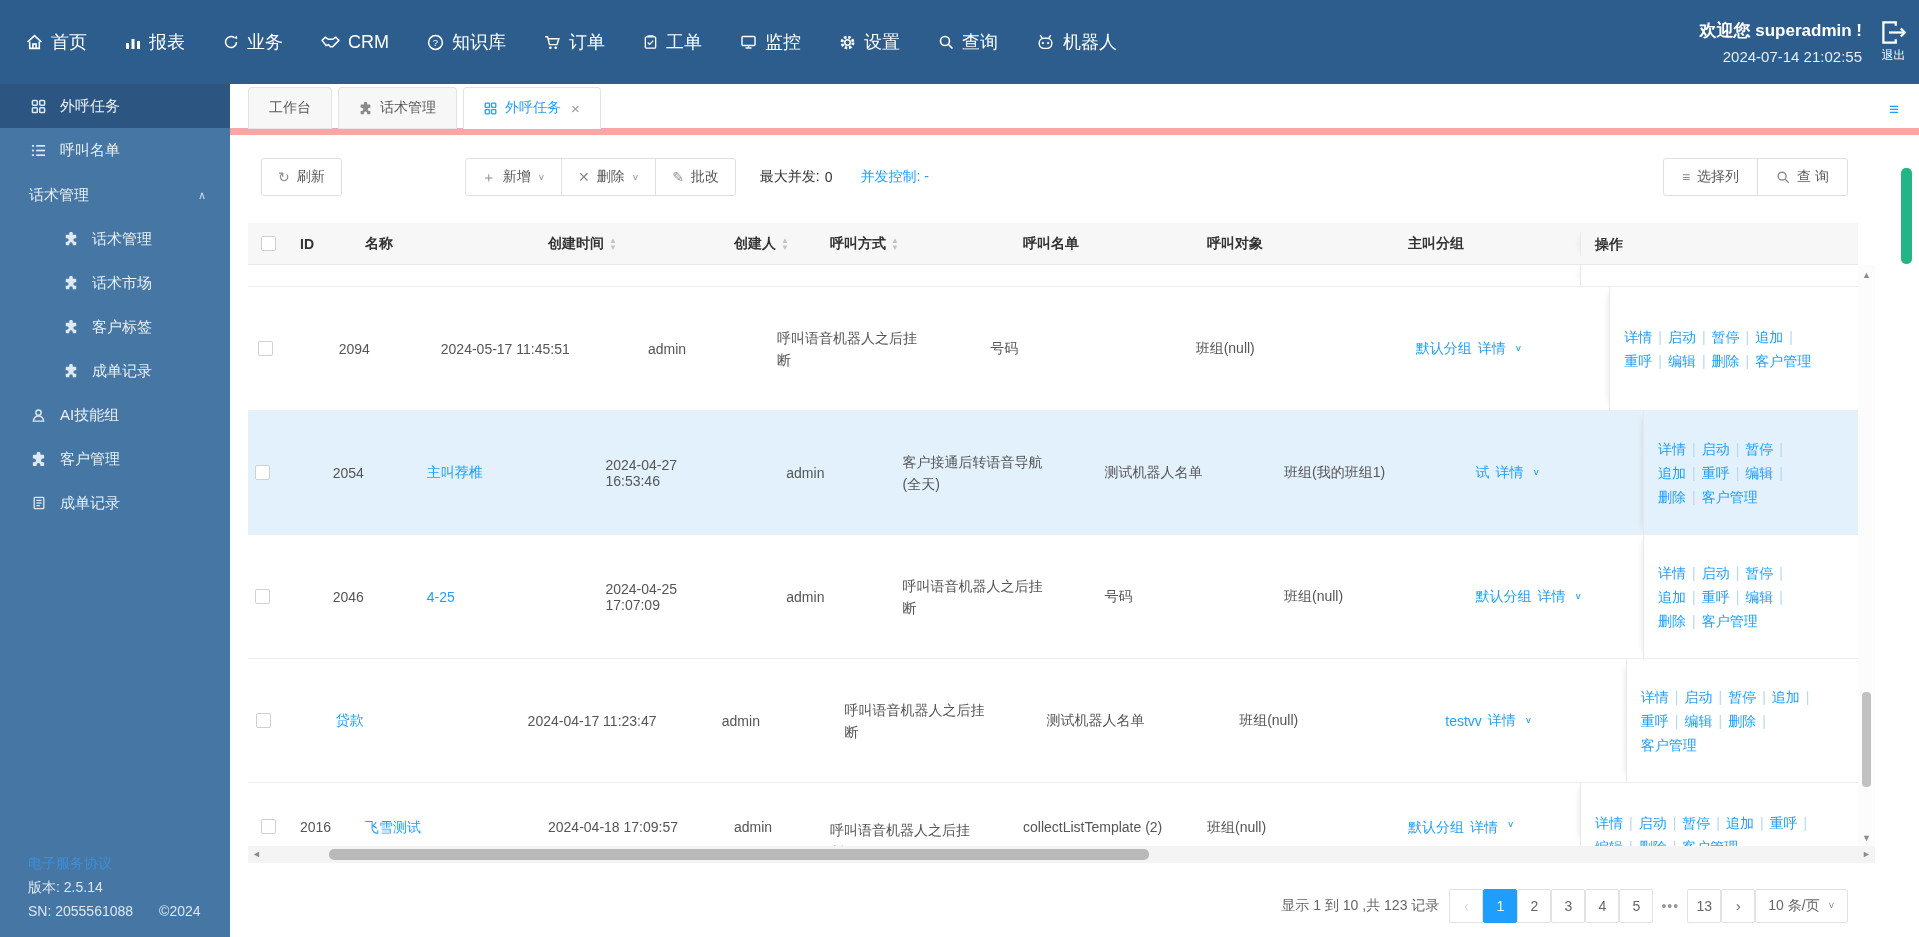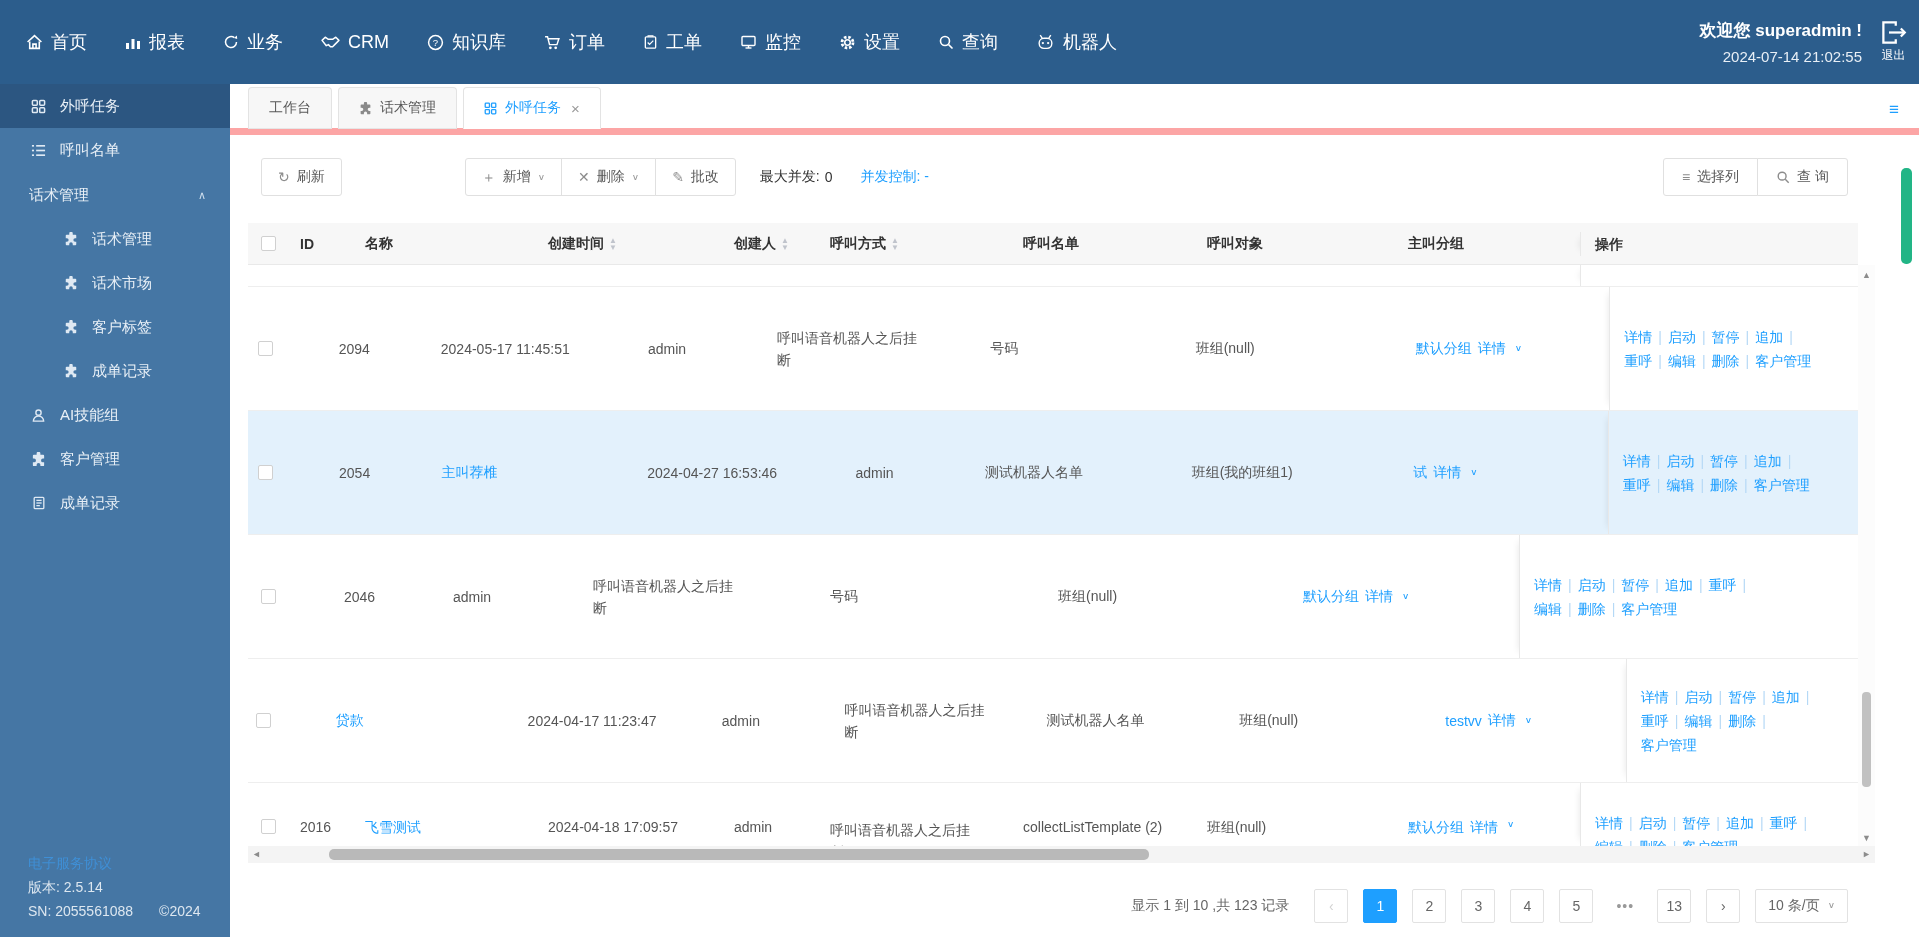--- a/index.html
+++ b/index.html
@@ -133,21 +133,21 @@
     display:flex; background:#f4f4f4; }
   .h-scroll .arr { width:17px; height:17px; color:#8c8c8c; font-size:9px;
     text-align:center; line-height:17px; cursor:pointer; }
   .h-track { position:relative; flex:1; }
   .h-thumb { position:absolute; left:64px; top:3px; width:820px; height:11px;
     background:#b9b9b9; border-radius:5px; cursor:pointer; }
 
   
   .pagination { position:absolute; left:0; top:790px; width:100%; height:63px;
     display:flex; align-items:center; justify-content:flex-end;
-    padding-right:71px; gap:15px; font-size:14px; color:#666; }
+    padding-right:71px; gap:0; font-size:14px; color:#666; }
   .pg-summary { margin-right:10px; color:#666; }
   .pg-btn { min-width:34px; height:34px; display:inline-flex; align-items:center;
     justify-content:center; padding:0 6px; background:#fff;
     border:1px solid #e2e2e2; border-radius:2px; color:#666; cursor:pointer; }
   .pg-btn.disabled { color:#d2d2d2; cursor:default; }
   .pg-btn.current { background:#1e9fff; border-color:#1e9fff; color:#fff; }
   .pg-dots { border:none; background:none; color:#999; letter-spacing:1px;
     cursor:pointer; }
   .pg-size { height:34px; display:inline-flex; align-items:center; gap:8px;
     padding:0 12px; border:1px solid #e2e2e2; border-radius:2px; background:#fff;
@@ -576,20 +576,23 @@
       <div class="trow full hl">
         <div class="cell c-check">
             <span class="cbx"></span>
           </div>
         <div class="cell c-id">2054</div>
         <div class="cell c-name">
             <a class="name-link">主叫荐椎</a>
           </div>
         <div class="cell c-date">2024-04-27 16:53:46</div>
         <div class="cell c-user">admin</div>
+        <div class="cell c-method">
+            <div class="wrap">客户接通后转语音导航(全天)</div>
+          </div>
         <div class="cell c-list">测试机器人名单</div>
         <div class="cell c-target">班组(我的班组1)</div>
         <div class="cell c-group">
             <a class="glink">试</a>
             <a class="glink">详情</a>
             <span class="chev">∨</span>
           </div>
         <div class="cell c-ops">
           <a class="op">详情</a>
             <a class="op">启动</a>
@@ -600,20 +603,24 @@
             <a class="op">删除</a>
             <a class="op last">客户管理</a>
         </div>
       </div>
 
       <div class="trow full">
         <div class="cell c-check">
             <span class="cbx"></span>
           </div>
         <div class="cell c-id">2046</div>
+        <div class="cell c-name">
+            <a class="name-link">4-25</a>
+          </div>
+        <div class="cell c-date">2024-04-25 17:07:09</div>
         <div class="cell c-user">admin</div>
         <div class="cell c-method">
             <div class="wrap">呼叫语音机器人之后挂断</div>
           </div>
         <div class="cell c-list">号码</div>
         <div class="cell c-target">班组(null)</div>
         <div class="cell c-group">
             <a class="glink">默认分组</a>
             <a class="glink">详情</a>
             <span class="chev">∨</span>

